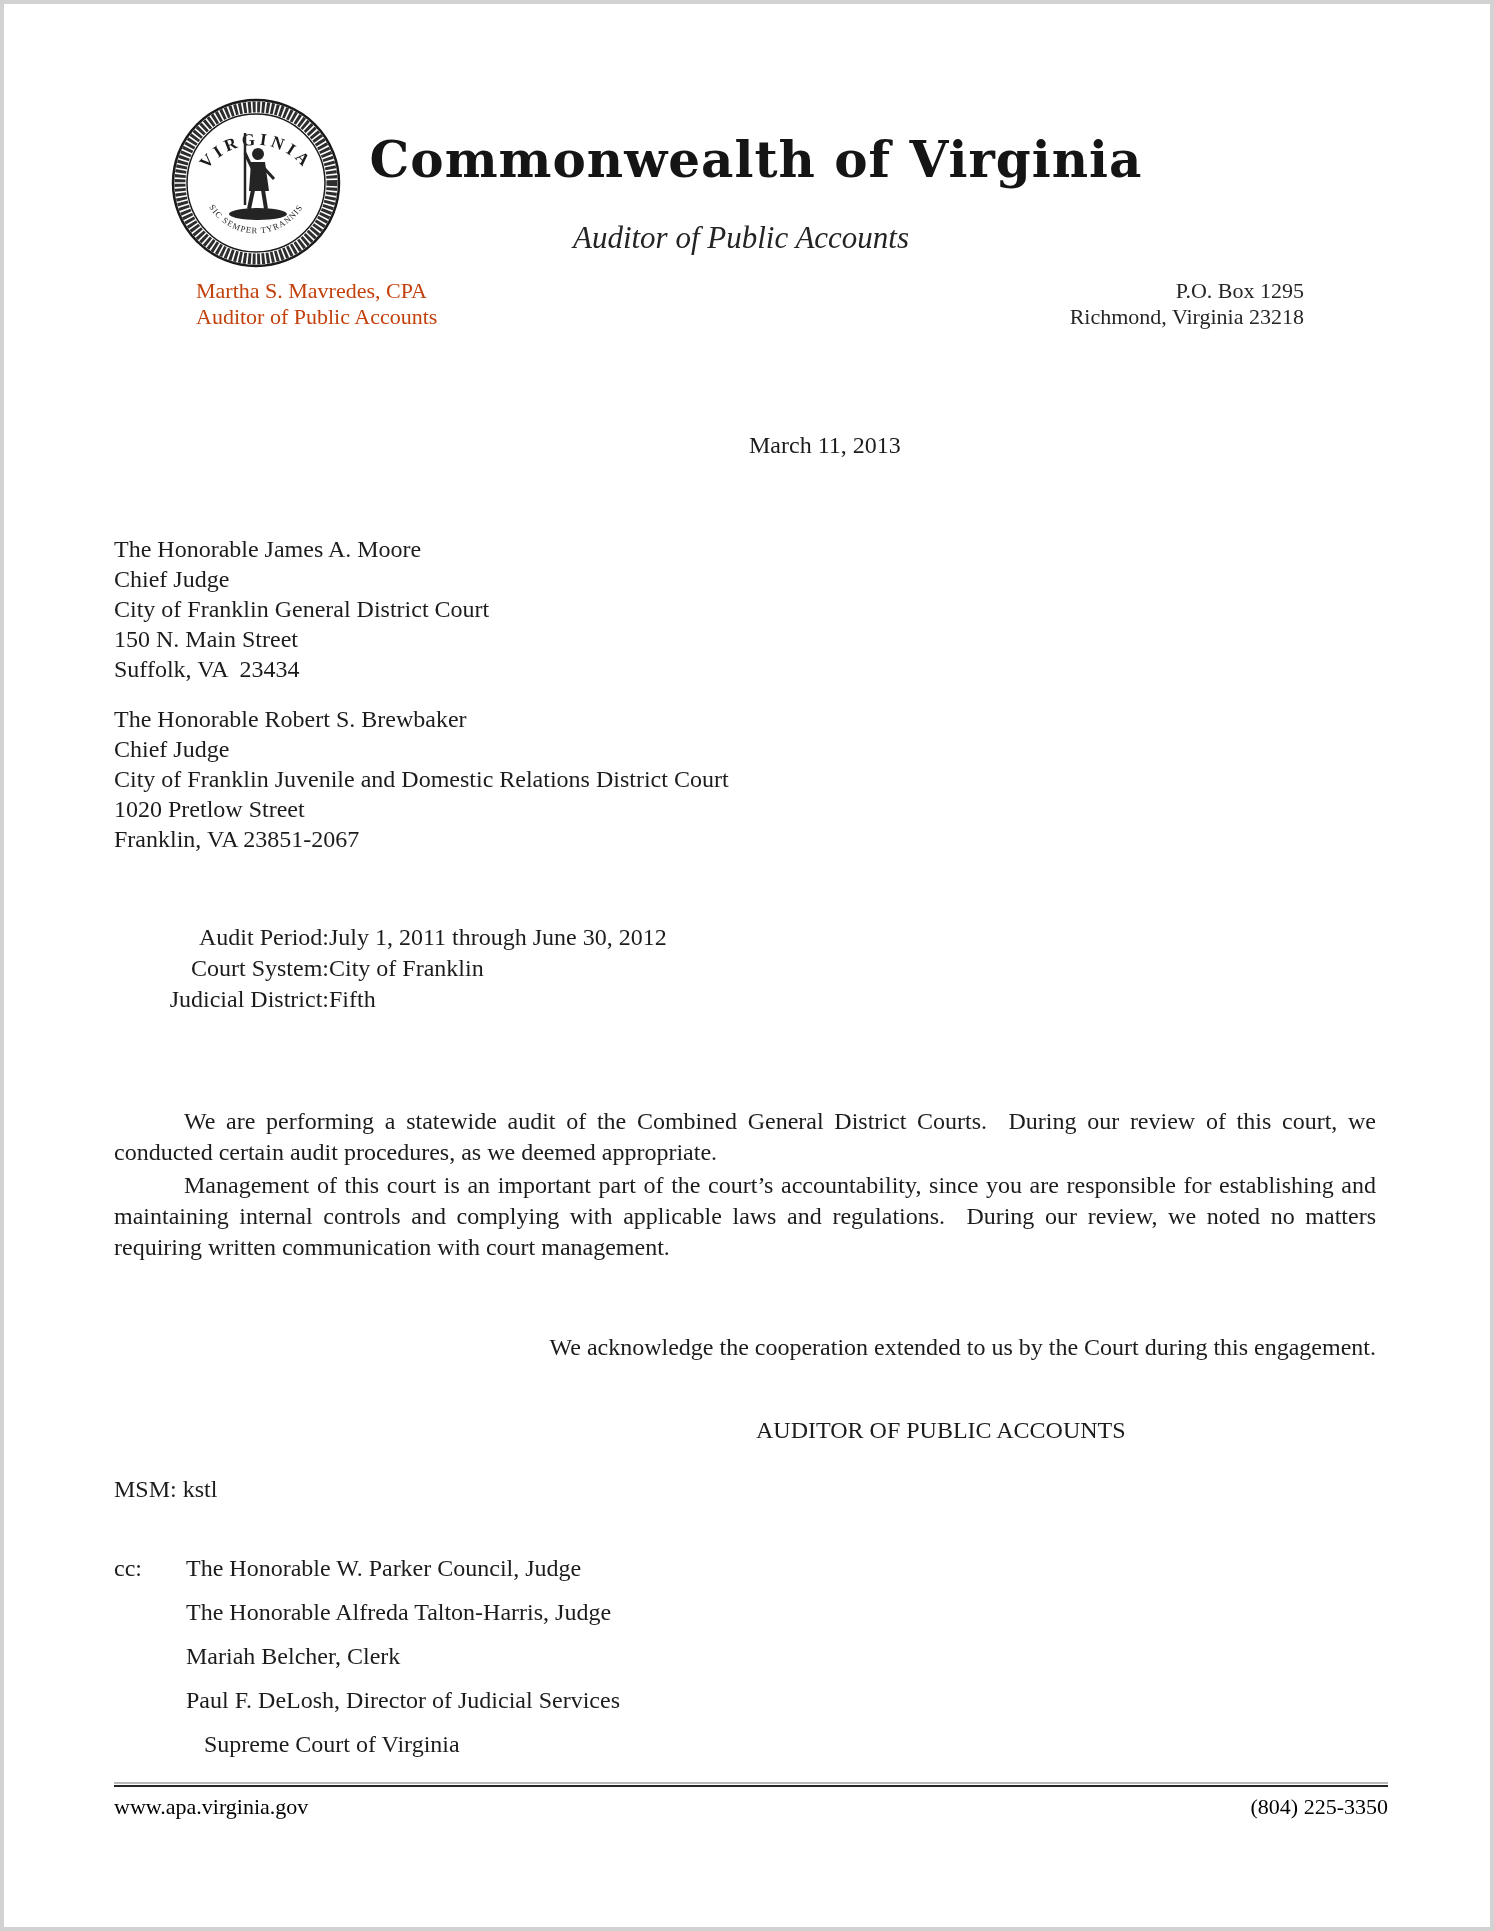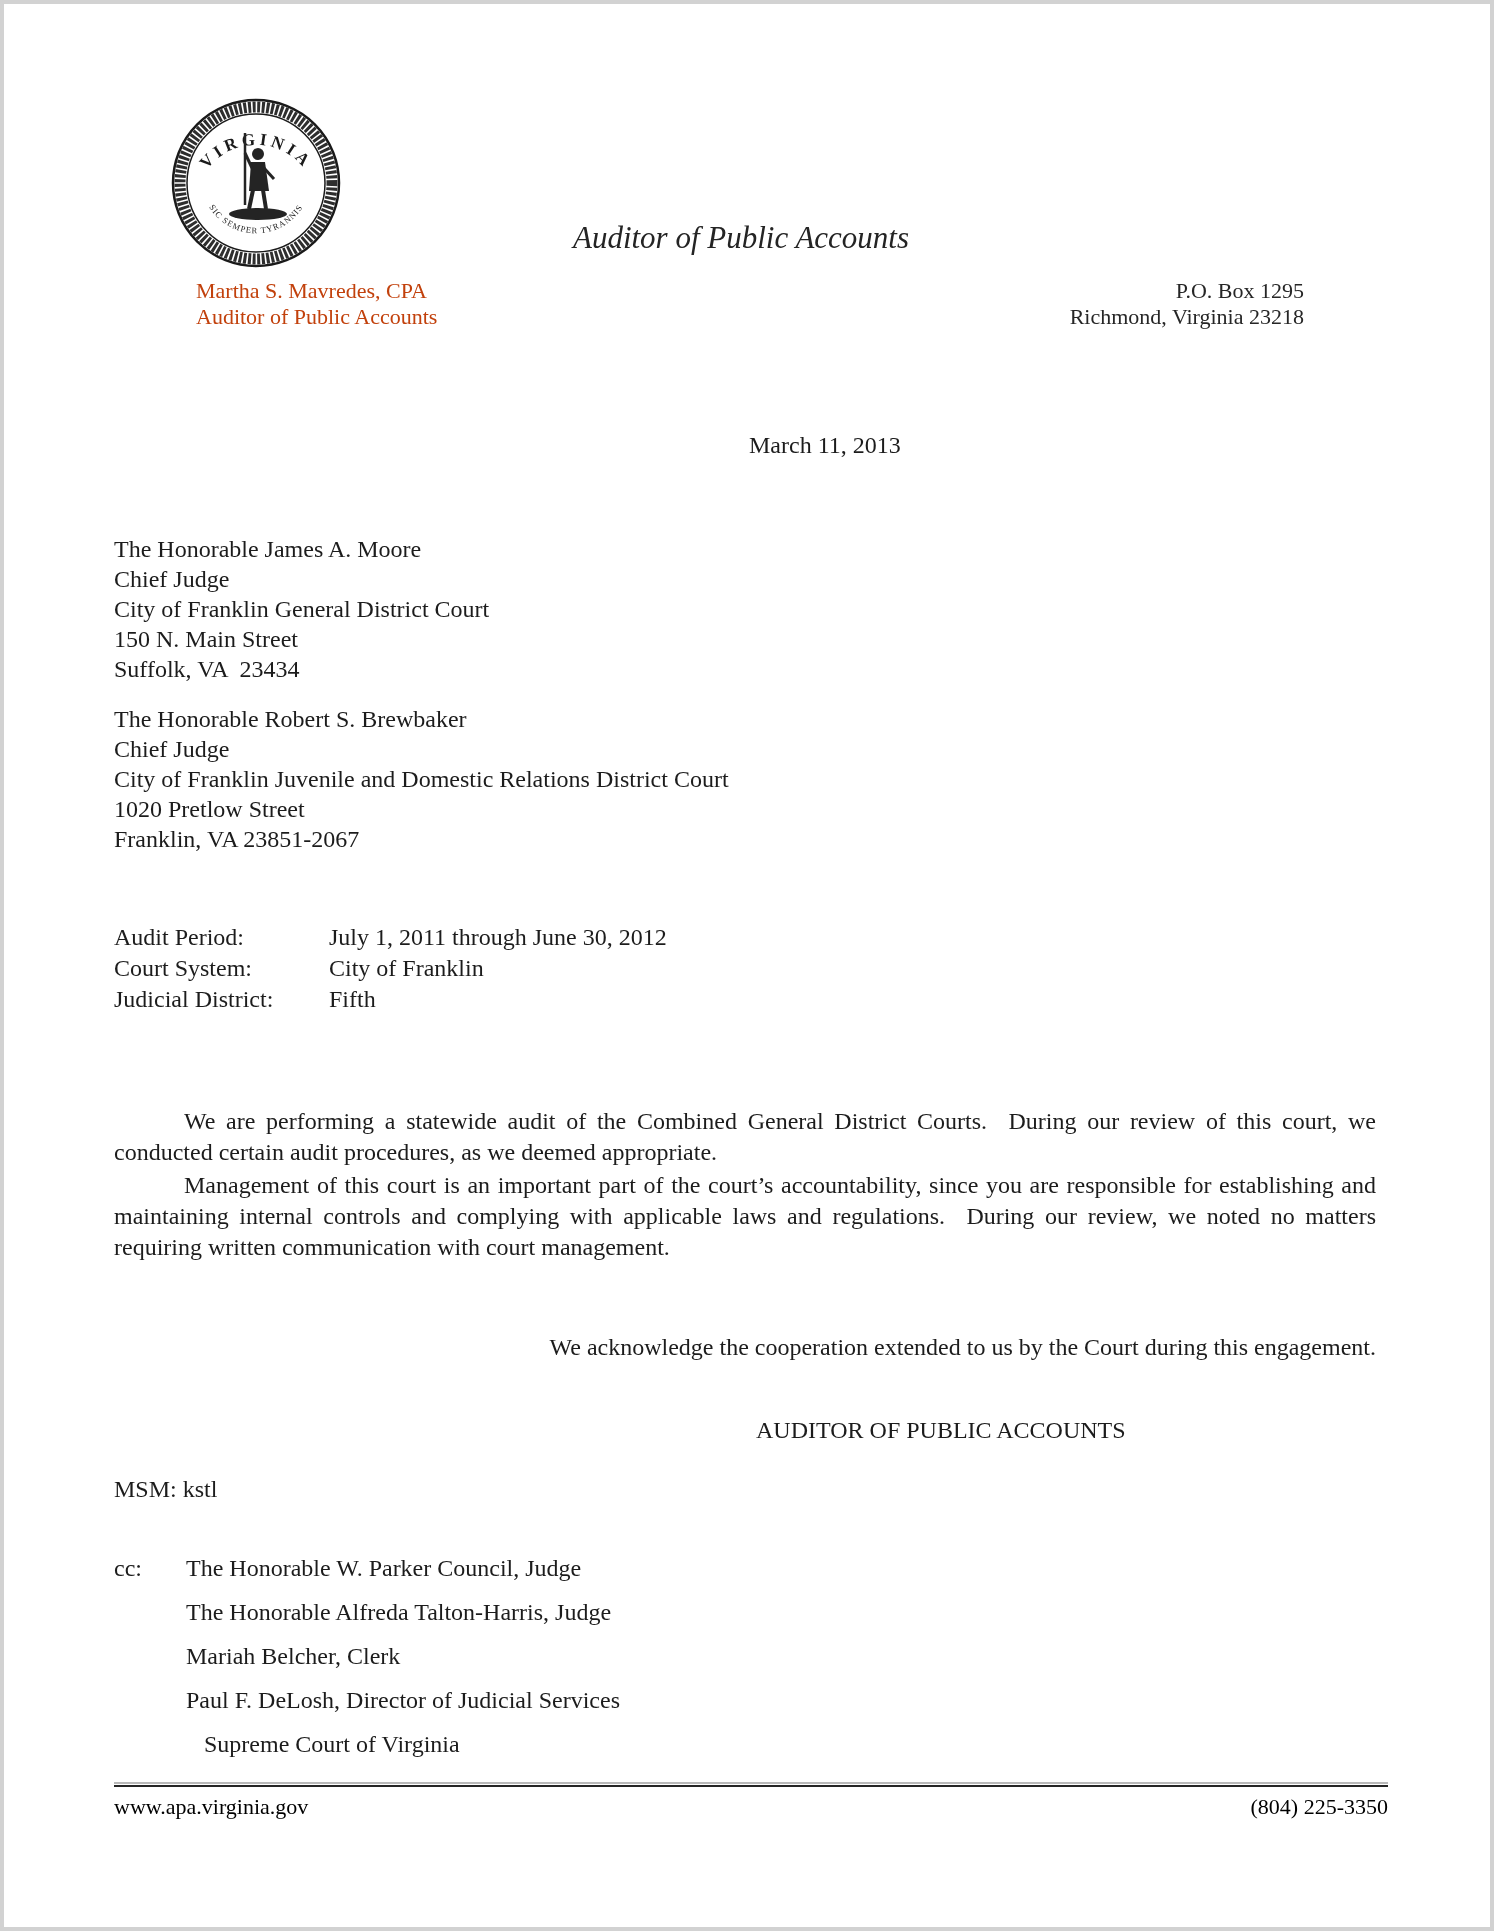--- a/index.html
+++ b/index.html
@@ -40,21 +40,21 @@
   .hdr-addr-block { right: 186px; top: 274px; font-size: 22px; line-height: 26px; text-align: right; color: #262626; }
 
   
   .date-line { left: 745px; top: 428px; font-size: 24px; white-space: nowrap; }
   .recipient { left: 110px; font-size: 24px; line-height: 30px; }
   .recipient-1 { top: 530px; }
   .recipient-2 { top: 700px; }
   .addr-line { white-space: pre-wrap; }
 
   .audit-info { left: 110px; top: 918px; font-size: 24px; line-height: 31px; }
-  .audit-row { display: flex; }
+  .audit-row { display: flex; text-align: right; }
   .audit-label { width: 215px; flex: 0 0 215px; }
 
   .body-para {
     left: 110px; width: 1262px;
     font-size: 24px; line-height: 31px;
     text-align: justify;
     text-indent: 70px;
     white-space: pre-wrap;
     margin: 0;
   }
@@ -107,20 +107,21 @@
         <line x1="75" y1="36" x2="75" y2="108" stroke-width="2.5"></line>
         <line x1="82" y1="71" x2="75" y2="56" stroke-width="3"></line>
         <line x1="94" y1="71" x2="104" y2="82" stroke-width="3"></line>
         <line x1="83" y1="93" x2="79" y2="112" stroke-width="4"></line>
         <line x1="93" y1="93" x2="96" y2="112" stroke-width="4"></line>
         <ellipse cx="88" cy="117" rx="29" ry="6" stroke="none"></ellipse>
       </g>
     </svg>
   </div>
 
+  <div class="abs org-name">Commonwealth of Virginia</div>
   <div class="abs org-subtitle">Auditor of Public Accounts</div>
 
   <div class="abs official-block">
     <div>Martha S. Mavredes, CPA</div>
     <div>Auditor of Public Accounts</div>
   </div>
 
   <div class="abs hdr-addr-block">
     <div>P.O. Box 1295</div>
     <div>Richmond, Virginia 23218</div>

